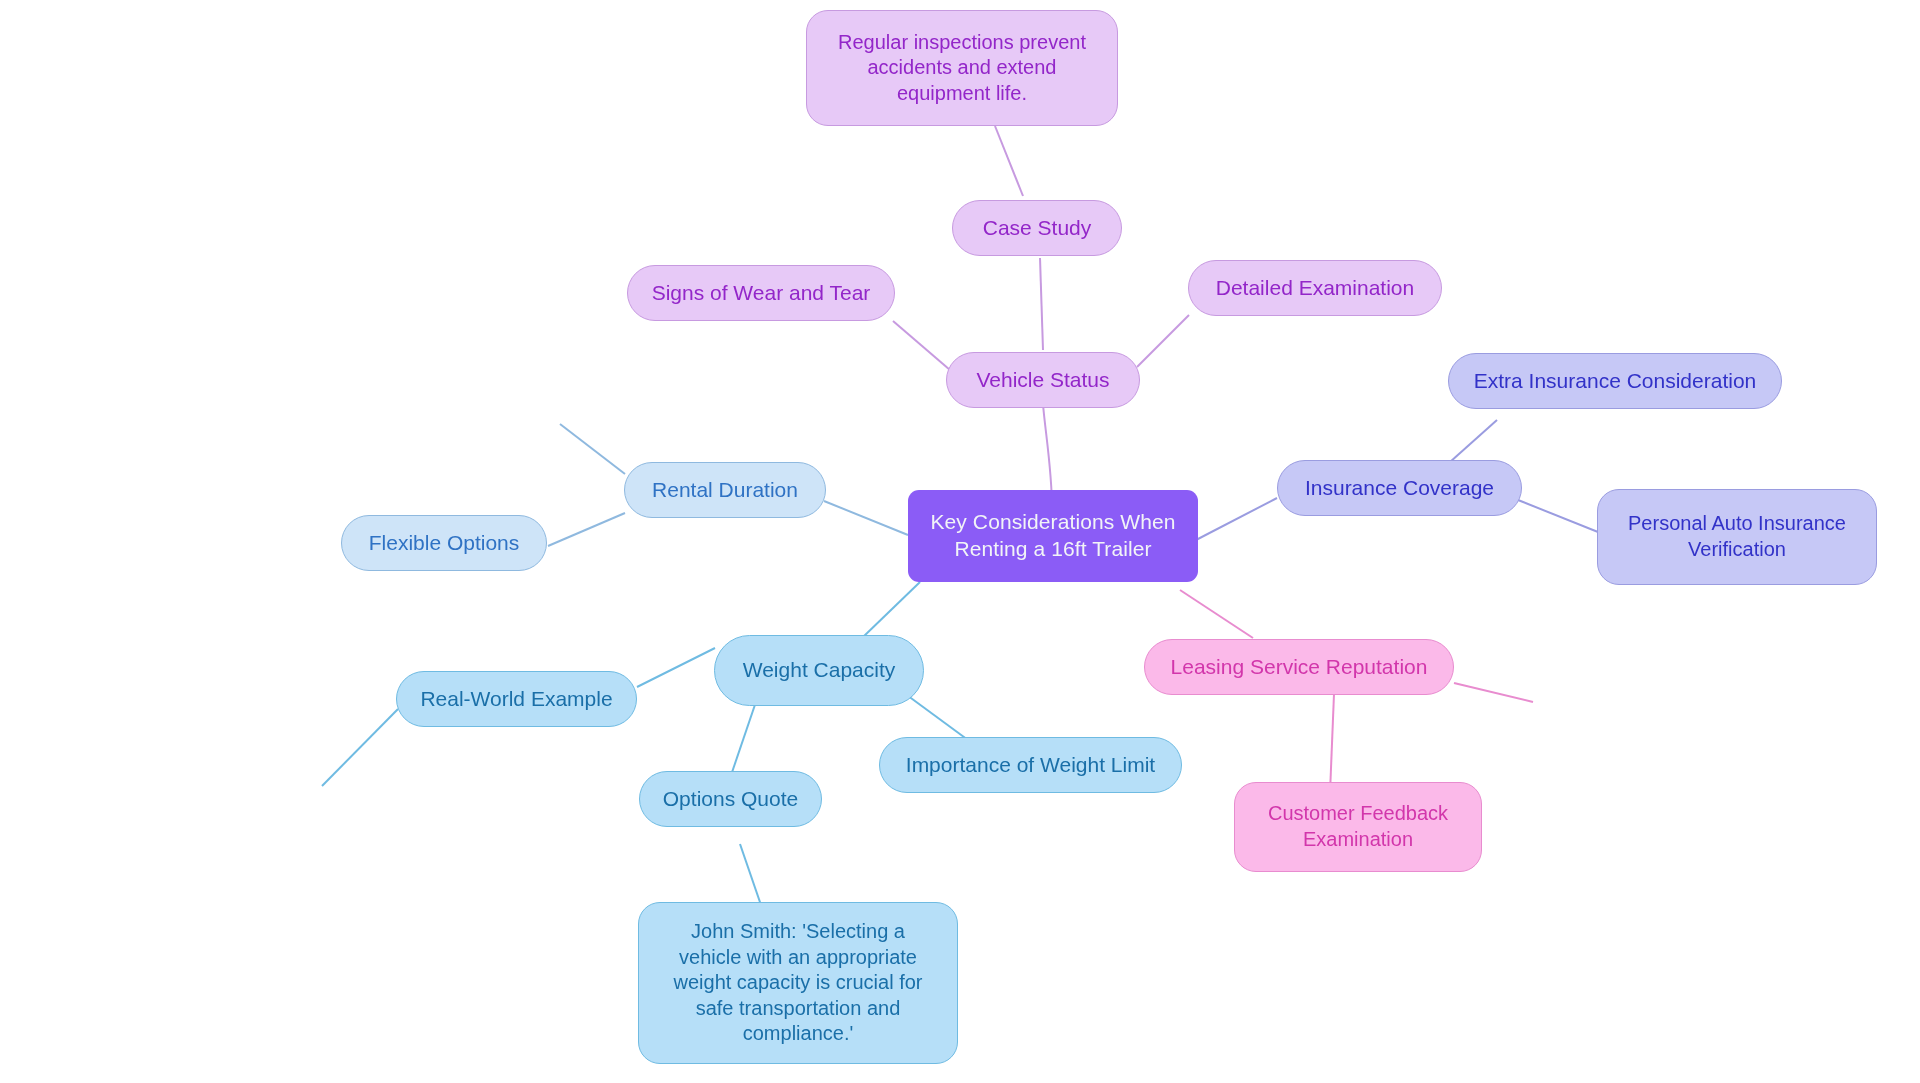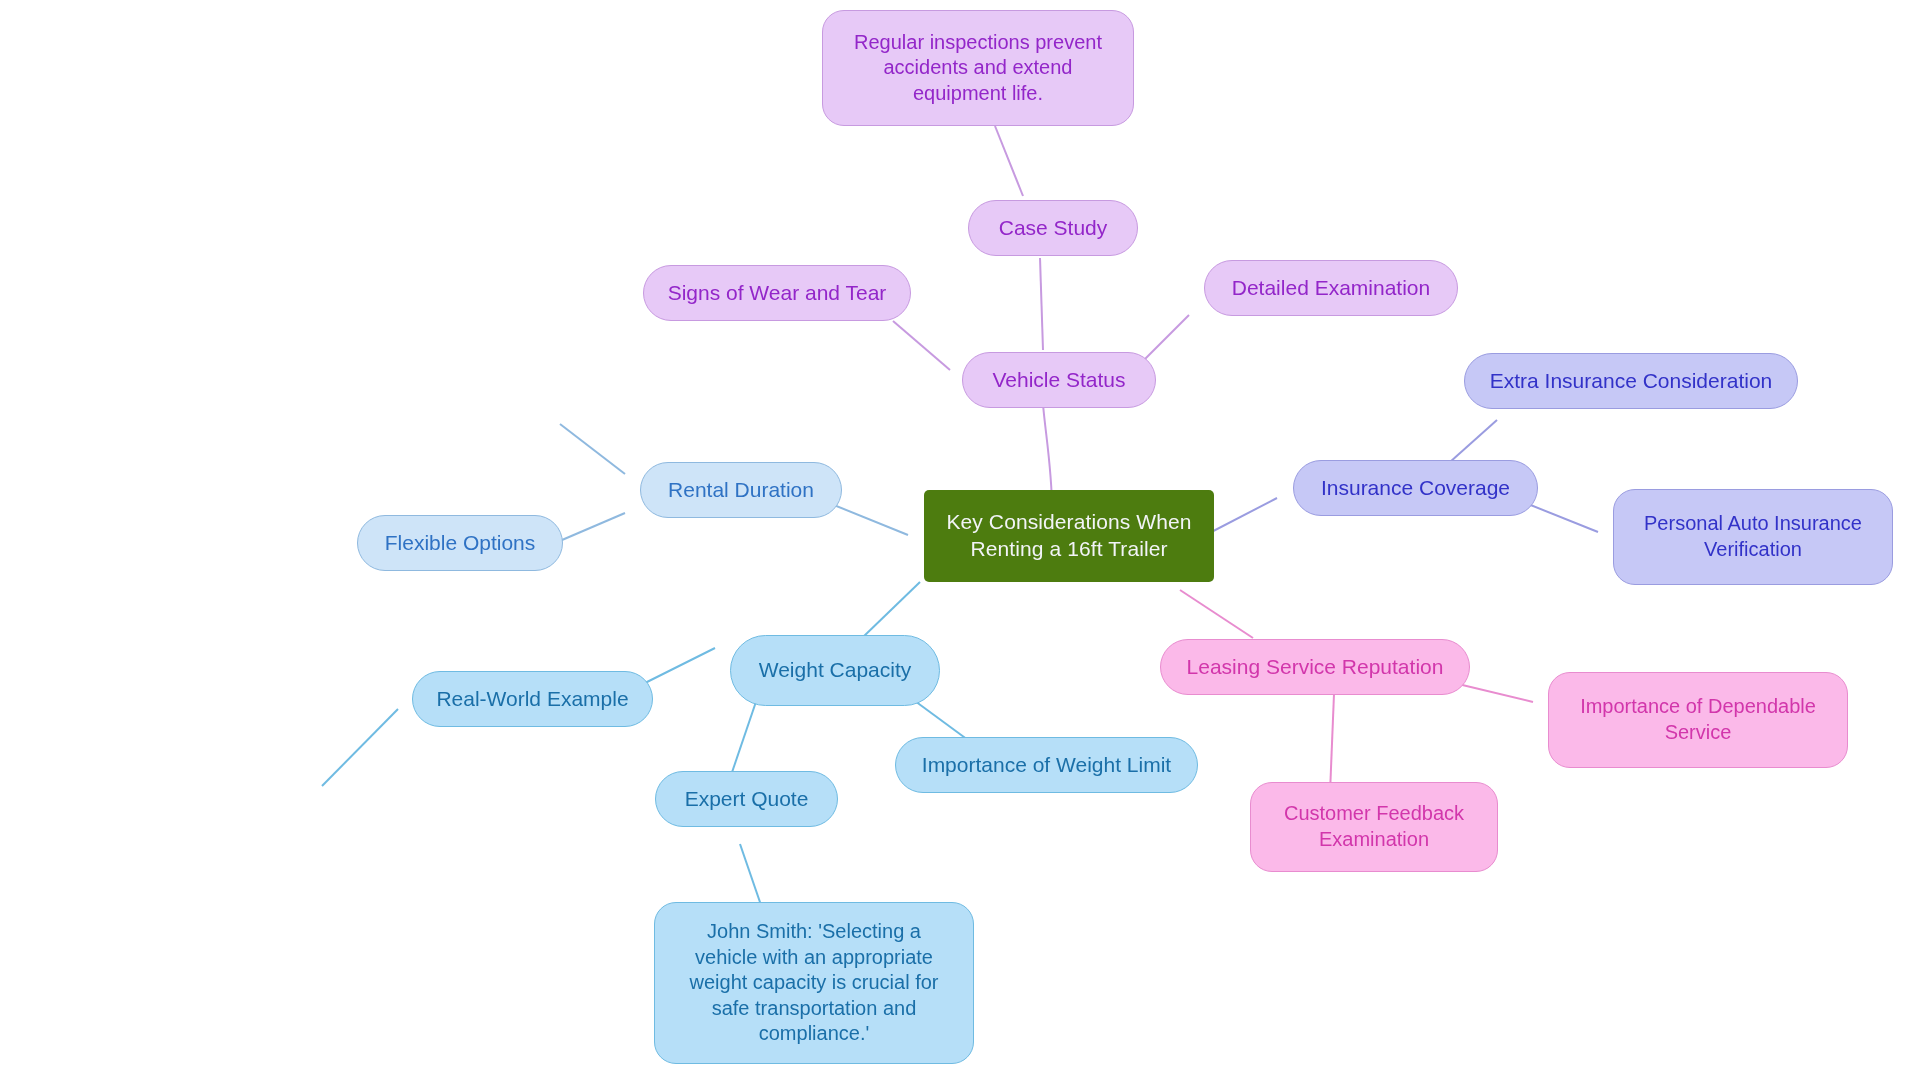--- a/index.html
+++ b/index.html
@@ -29,26 +29,25 @@
     display: flex;
     align-items: center;
     justify-content: center;
     text-align: center;
     border-radius: 999px;
     border-style: solid;
     border-width: 1.5px;
     line-height: 1.28;
     padding: 6px 14px;
     white-space: pre-line;
-    margin-left: 16px;
   }
   .node.root {
-    border-radius: 5px;
+    border-radius: 11px;
     border: none;
-    background: #4d7c0f;
+    background: #8b5cf6;
     color: #f2f4f7;
     font-size: 21px;
     letter-spacing: 0.1px;
   }
   .node.boxy {
     border-radius: 22px;
   }
   .fs21 { font-size: 21px; }
   .fs20 { font-size: 20px; }
 </style>
@@ -139,21 +138,21 @@
   <div class="node fs21" style="left:714px; top:635px; width:210px; height:71px; background:#b6dff8; border-color:#6fbbe2; color:#1a6fa8;">
     <span>Weight Capacity</span>
   </div>
 
   <div class="node fs21" style="left:396px; top:671px; width:241px; height:56px; background:#b6dff8; border-color:#6fbbe2; color:#1a6fa8;">
     <span>Real-World Example</span>
   </div>
 
 
   <div class="node fs21" style="left:639px; top:771px; width:183px; height:56px; background:#b6dff8; border-color:#6fbbe2; color:#1a6fa8;">
-    <span>Expert Quote</span>
+    <span>Options Quote</span>
   </div>
 
   <div class="node boxy fs20" style="left:638px; top:902px; width:320px; height:162px; background:#b6dff8; border-color:#6fbbe2; color:#1a6fa8;">
     <span>John Smith: 'Selecting a
 vehicle with an appropriate
 weight capacity is crucial for
 safe transportation and
 compliance.'</span>
   </div>
 
@@ -171,23 +170,19 @@
 
   <div class="node boxy fs20" style="left:1597px; top:489px; width:280px; height:96px; background:#c6c8f6; border-color:#9a9ce0; color:#3232c8;">
     <span>Personal Auto Insurance
 Verification</span>
   </div>
 
   <div class="node fs21" style="left:1144px; top:639px; width:310px; height:56px; background:#fbb9e9; border-color:#e88ccf; color:#d236ab;">
     <span>Leasing Service Reputation</span>
   </div>
 
-  <div class="node boxy fs20" style="left:1532px; top:672px; width:300px; height:96px; background:#fbb9e9; border-color:#e88ccf; color:#d236ab;">
-    <span>Importance of Dependable
-Service</span>
-  </div>
 
   <div class="node boxy fs20" style="left:1234px; top:782px; width:248px; height:90px; background:#fbb9e9; border-color:#e88ccf; color:#d236ab;">
     <span>Customer Feedback
 Examination</span>
   </div>
 
 </div>
 
 </body></html>

